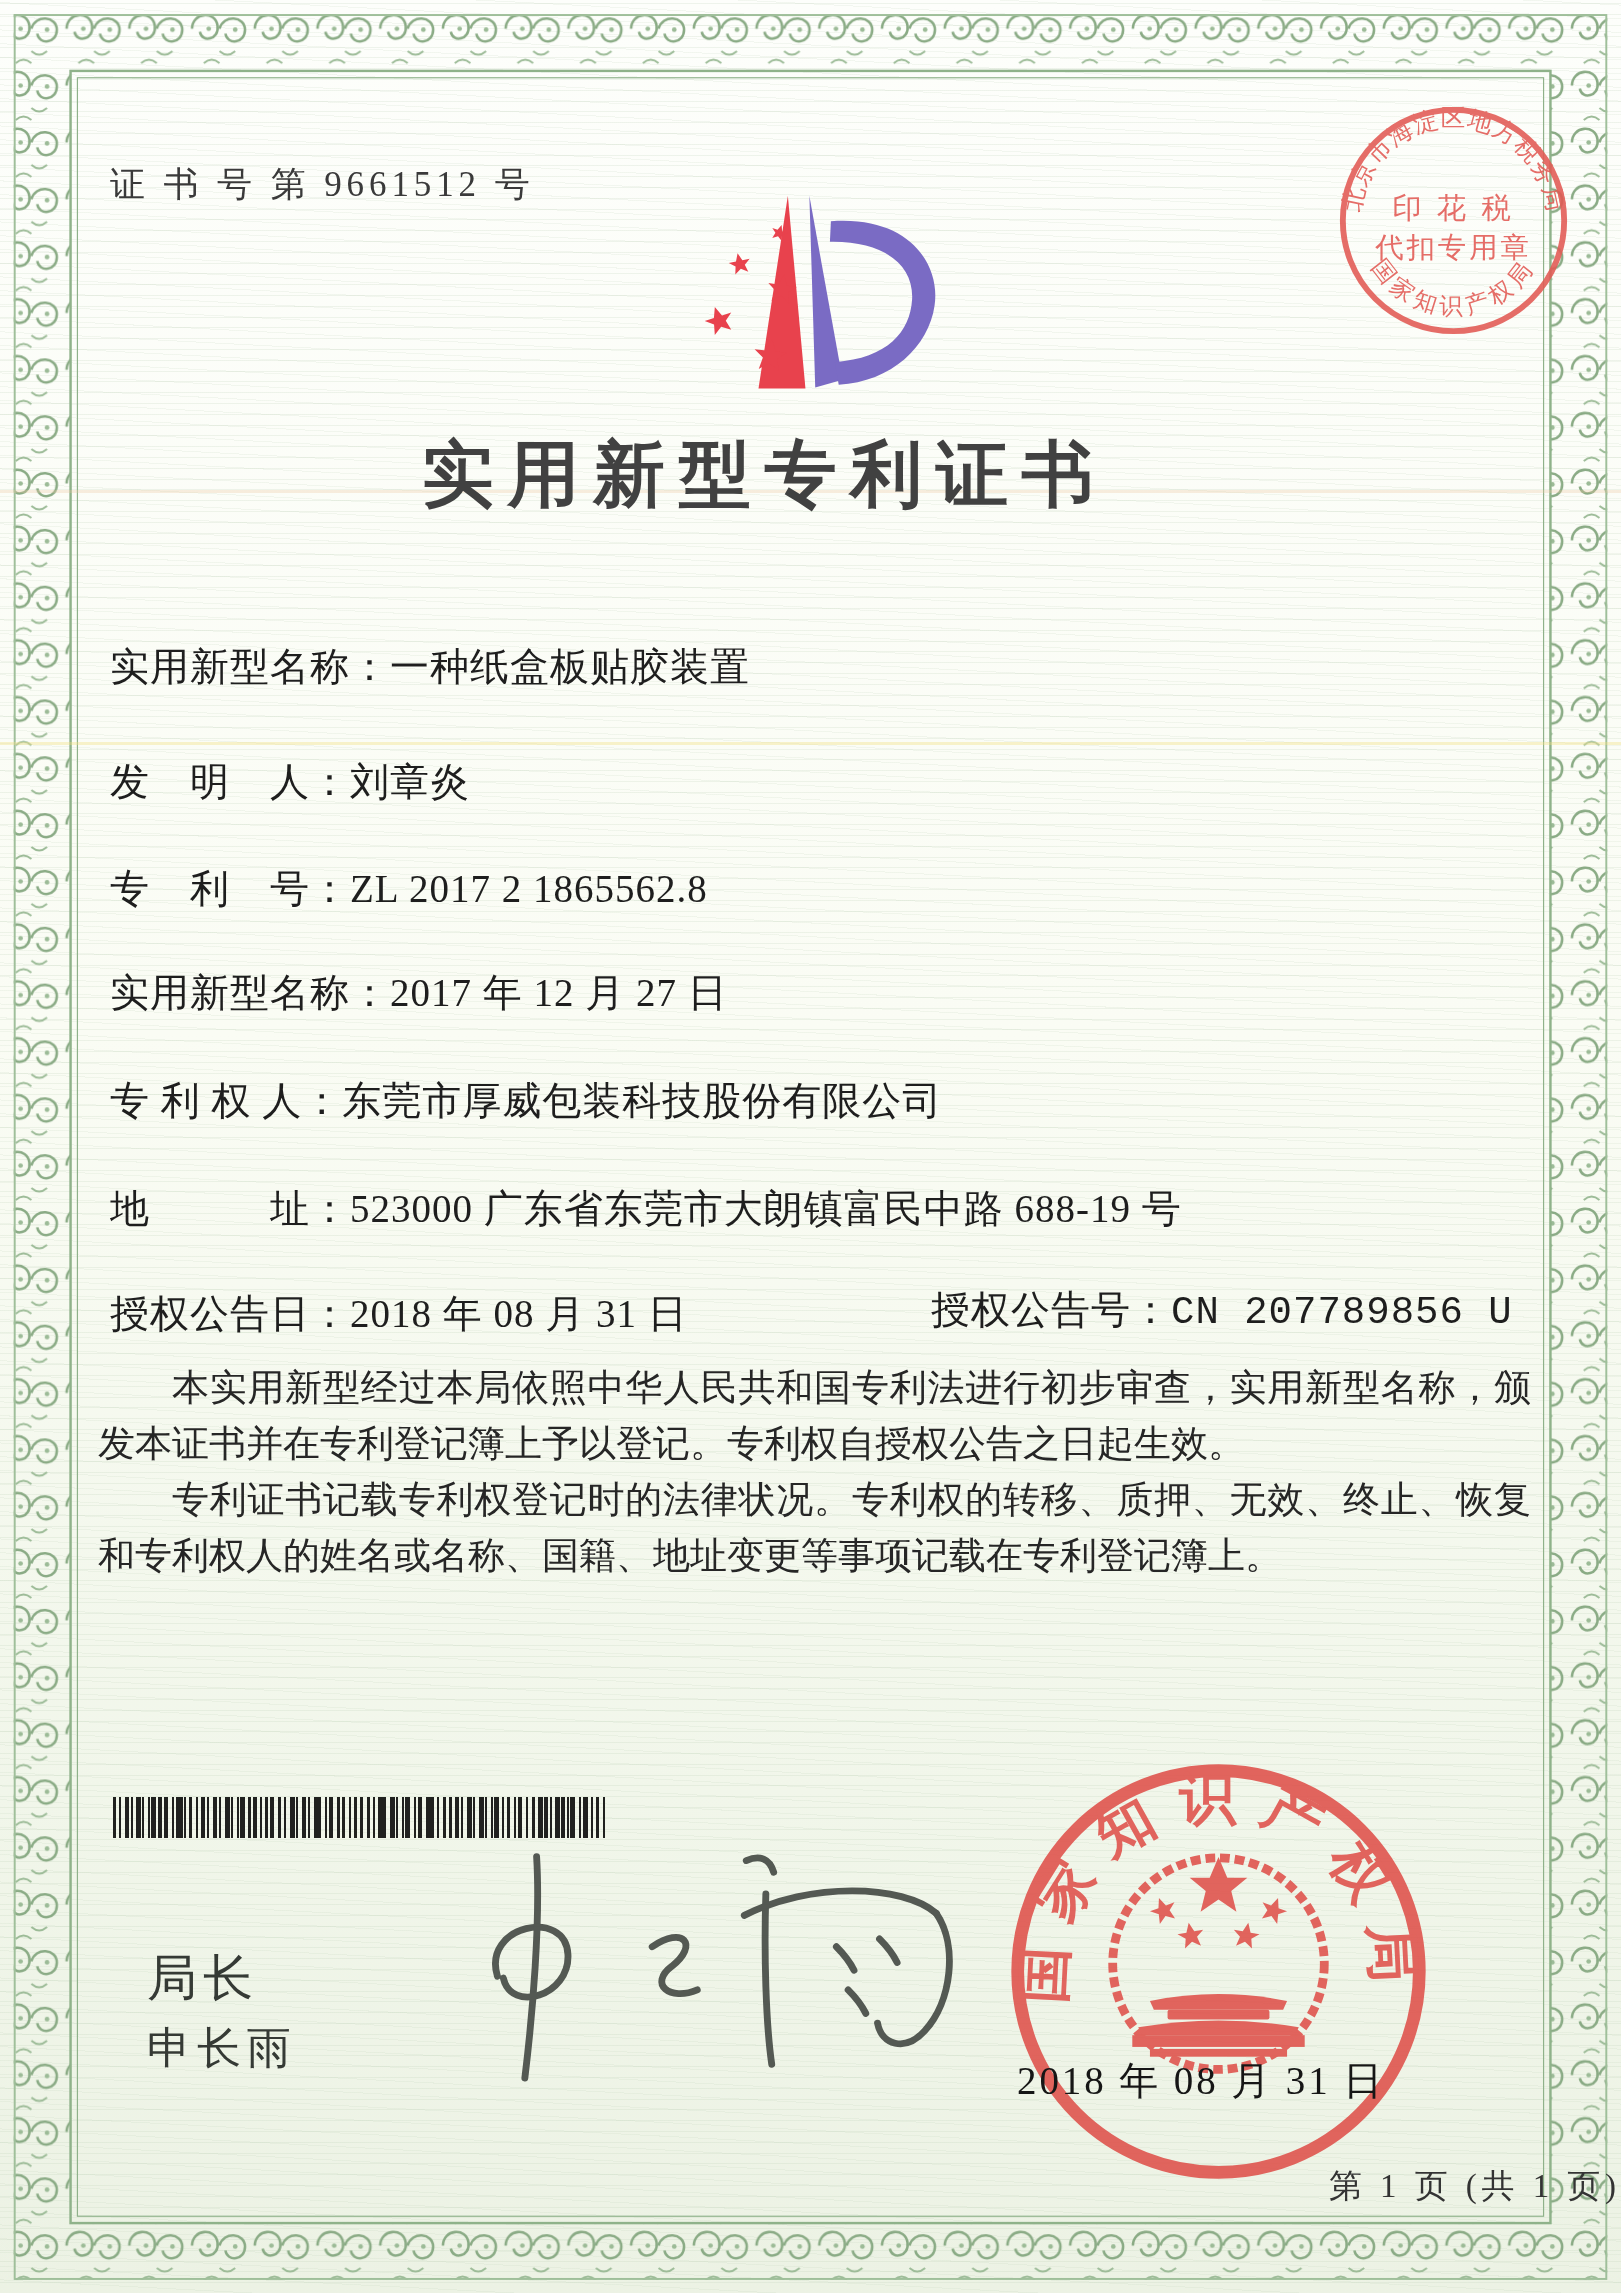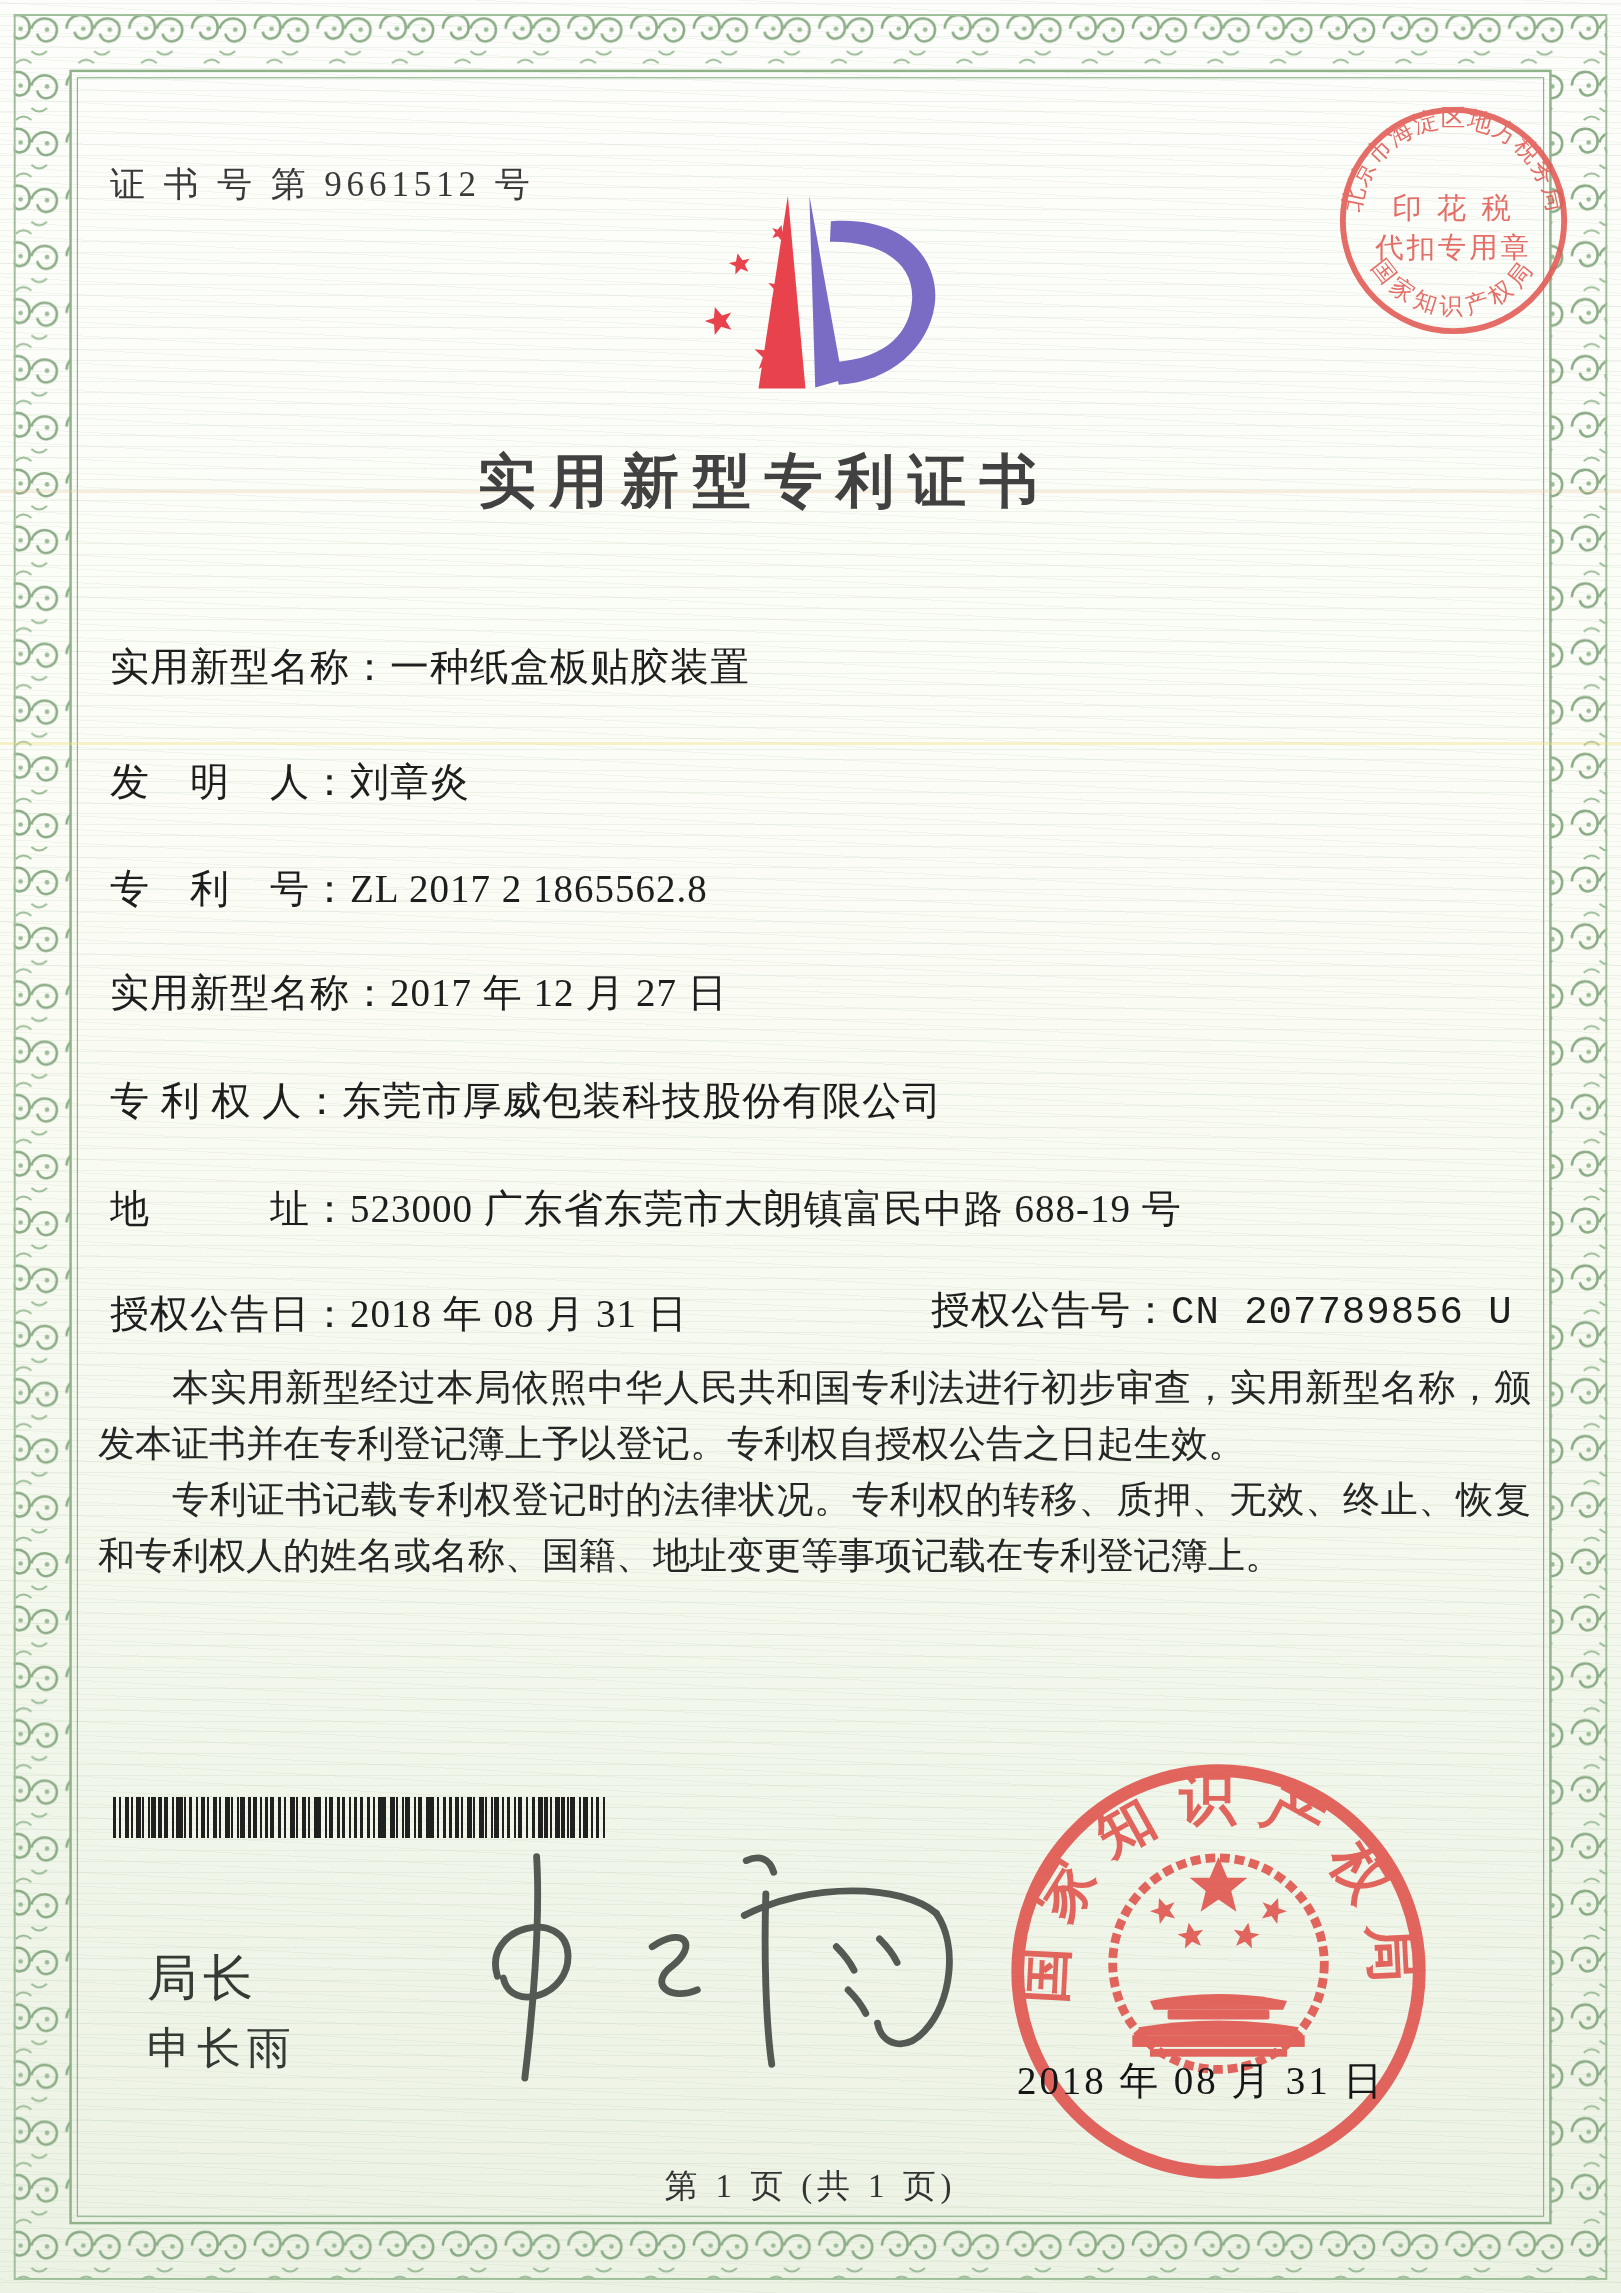--- a/index.html
+++ b/index.html
@@ -21,21 +21,21 @@
   .scan1{top:490px;background:rgba(236,200,160,.30);}
   .scan2{top:742px;background:rgba(242,224,130,.38);}
 
   .cert-no{left:110px;top:161px;font-size:35px;letter-spacing:4.9px;color:#3a3a3a;}
 
   .logo{left:684px;top:188px;}
   .tax-stamp{left:1335px;top:102px;}
 
   .title{
     left:0;top:427px;width:1529px;text-align:center;
-    font-size:58px;font-weight:700;color:#414141;letter-spacing:13.7px;margin-top:16px;
+    font-size:72px;font-weight:700;color:#414141;letter-spacing:13.7px;
   }
 
   .frow{left:110px;font-size:39px;line-height:49px;color:#1e1e1e;white-space:nowrap;}
   .frow .lbl{letter-spacing:1px;}
   .frow .val{letter-spacing:1px;margin-top:31px;}
   .r0{top:642px;} .r1{top:757px;} .r2{top:864px;} .r3{top:968px;}
   .r4{top:1076px;} .r5{top:1184px;} .r6{top:1289px;}
   .grant-no{position:absolute;left:821px;top:0;white-space:nowrap;font-family:Liberation Mono, monospace;}
 
   .body-text{
@@ -53,21 +53,21 @@
       repeating-linear-gradient(90deg,#20211f 0 2px,rgba(0,0,0,0) 2px 22.5px);
   }
 
   .commissioner-title{left:147px;top:1945px;font-size:50px;color:#353a35;letter-spacing:5.9px;}
   .commissioner-name{left:147px;top:2019px;font-size:44px;color:#353a35;letter-spacing:5.9px;}
 
   .sig{left:421px;top:1831px;}
   .official-seal{left:1003px;top:1756px;}
   .seal-date{left:1017px;top:2054px;font-size:39px;color:#161616;letter-spacing:2.9px;z-index:5;}
 
-  .footer{left:0;top:2164px;width:1621px;text-align:center;font-size:33px;letter-spacing:4.9px;color:#333;}
+  .footer{left:0;top:2164px;width:1621px;text-align:right;font-size:33px;letter-spacing:4.9px;color:#333;}
 </style>
 </head>
 <body>
 
 <div class="page">
 
   <svg class="border-svg" width="1621" height="2294" viewBox="0 0 1654 2340" aria-hidden="true">
     <defs>
       <pattern id="scrollpat" width="64" height="58" patternUnits="userSpaceOnUse">
         <path d="M4,29 C4,12 28,10 30,26 C32,40 14,44 12,32" fill="none" stroke="#8aab85" stroke-width="2.6"></path>

